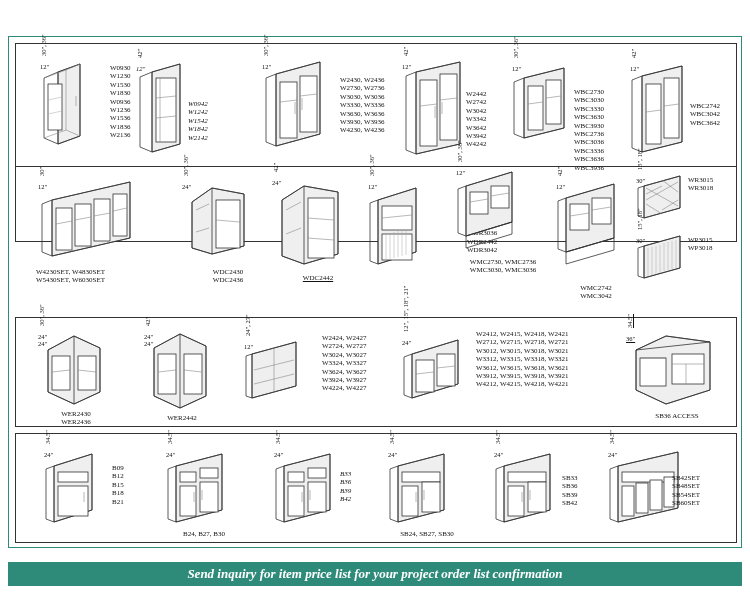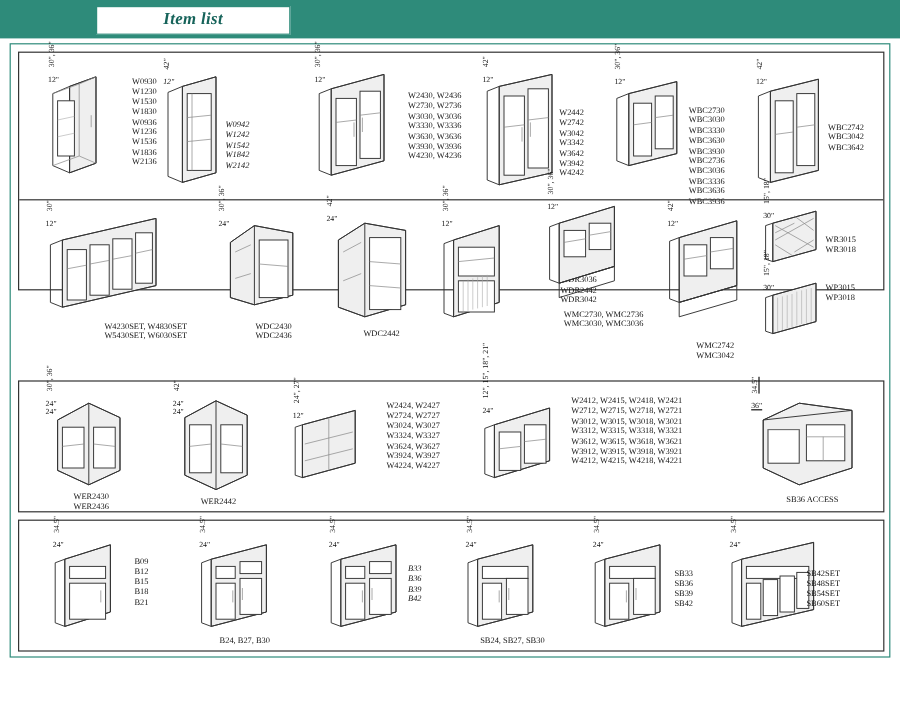--- a/index.html
+++ b/index.html
@@ -104,23 +104,20 @@
   svg.draw .fillp{fill:#efefef;}
   svg.draw .fillw{fill:#fff;}
   svg.draw .light{stroke:#888;stroke-width:0.6;}
   svg.draw .vlight{stroke:#aaa;stroke-width:0.5;}
 </style>
 </head>
 <body>
 
 <div class="page">
 
-  <div class="header">
-    <div class="header-title">Item list</div>
-  </div>
 
   <div class="frame">
 
     <div class="sect" id="sect-wall">
 
       <div class="grp" style="left:24px;top:12px;">
         <svg class="draw" width="66" height="96">
           <polygon class="fillp" points="18,16 40,8 40,80 18,88"></polygon>
           <polyline points="18,16 40,8 40,80 18,88 18,16"></polyline>
           <polyline points="18,16 4,22 4,82 18,88"></polyline>
@@ -262,21 +259,21 @@
           <rect class="fillw" x="37" y="28" width="16" height="42"></rect>
           <rect class="fillw" x="56" y="23" width="16" height="42"></rect>
           <rect class="fillw" x="75" y="18" width="14" height="42"></rect>
           <line class="light" x1="18" y1="48" x2="34" y2="45"></line>
           <line class="light" x1="37" y1="44" x2="53" y2="41"></line>
           <line class="light" x1="56" y1="40" x2="72" y2="37"></line>
           <line class="light" x1="75" y1="35" x2="89" y2="32"></line>
         </svg>
         <div class="dim rot" style="left:-2px;top:72px;">30"</div>
         <div class="dim" style="left:44px;top:-2px;">12"</div>
-        <div class="cap" style="position:absolute;left:-2px;top:92px;width:120px;text-align:right;">W4230SET, W4830SET
+        <div class="cap" style="position:absolute;left:-2px;top:92px;width:120px;text-align:left;">W4230SET, W4830SET
 W5430SET, W6030SET</div>
       </div>
 
       <div class="grp" style="left:166px;top:132px;">
         <svg class="draw" width="76" height="92">
           <polygon class="fillp" points="10,26 30,12 62,18 62,70 30,78 10,72"></polygon>
           <polyline points="10,26 30,12 62,18 62,70 30,78 10,72 10,26"></polyline>
           <line x1="30" y1="12" x2="30" y2="78"></line>
           <rect class="fillw" x="34" y="24" width="24" height="48"></rect>
           <line class="light" x1="34" y1="44" x2="58" y2="46"></line>
@@ -295,21 +292,21 @@
           <polyline points="10,28 32,14 66,20 66,82 32,92 10,84 10,28"></polyline>
           <line x1="32" y1="14" x2="32" y2="92"></line>
           <rect class="fillw" x="36" y="26" width="26" height="60"></rect>
           <line class="light" x1="36" y1="46" x2="62" y2="48"></line>
           <line class="light" x1="36" y1="66" x2="62" y2="68"></line>
           <line class="light" x1="14" y1="38" x2="29" y2="30"></line>
           <line class="light" x1="14" y1="62" x2="29" y2="56"></line>
         </svg>
         <div class="dim rot" style="left:-4px;top:86px;">42"</div>
         <div class="dim" style="left:34px;top:2px;">24"</div>
-        <div class="cap" style="position:absolute;left:6px;top:102px;width:80px;">WDC2442</div>
+        <div class="cap" style="position:absolute;left:6px;top:102px;width:80px;text-decoration:underline;">WDC2442</div>
       </div>
 
       <div class="grp" style="left:352px;top:132px;">
         <svg class="draw" width="64" height="96">
           <polygon class="fillp" points="10,24 48,12 48,76 10,88"></polygon>
           <polyline points="10,24 48,12 48,76 10,88 10,24"></polyline>
           <polyline points="10,24 2,27 2,85 10,88"></polyline>
           <rect class="fillw" x="14" y="30" width="30" height="24"></rect>
           <line class="light" x1="14" y1="42" x2="44" y2="39"></line>
           <rect class="fillw" x="14" y="58" width="30" height="26"></rect>
@@ -371,21 +368,21 @@
           <polyline points="8,16 2,18 2,46 8,48"></polyline>
           <line class="light" x1="10" y1="18" x2="42" y2="36"></line>
           <line class="light" x1="10" y1="30" x2="42" y2="12"></line>
           <line class="light" x1="10" y1="34" x2="26" y2="44"></line>
           <line class="light" x1="26" y1="10" x2="42" y2="22"></line>
           <line class="light" x1="10" y1="24" x2="26" y2="16"></line>
           <line class="light" x1="26" y1="40" x2="42" y2="30"></line>
         </svg>
         <div class="dim rot" style="left:-6px;top:44px;">15", 18"</div>
         <div class="dim" style="left:18px;top:-2px;">30"</div>
-        <div class="labels" style="position:absolute;left:52px;top:6px;margin-top:20px;">WR3015
+        <div class="labels" style="position:absolute;left:52px;top:6px;">WR3015
 WR3018</div>
       </div>
 
       <div class="grp" style="left:620px;top:186px;">
         <svg class="draw" width="58" height="50">
           <polygon class="fillp" points="8,16 44,6 44,38 8,48"></polygon>
           <polyline points="8,16 44,6 44,38 8,48 8,16"></polyline>
           <polyline points="8,16 2,18 2,46 8,48"></polyline>
           <line class="vlight" x1="12" y1="18" x2="12" y2="46"></line>
           <line class="vlight" x1="16" y1="17" x2="16" y2="45"></line>
@@ -606,14 +603,17 @@
         <div class="labels" style="position:absolute;left:64px;top:30px;text-align:right;">SB42SET
 SB48SET
 SB54SET
 SB60SET</div>
       </div>
 
     </div>
 
   </div>
 
+  <div class="footer">
+    <div class="footer-bar">Send inquiry for item price list for your project order list confirmation</div>
+  </div>
 
 </div>
 
 </body></html>

